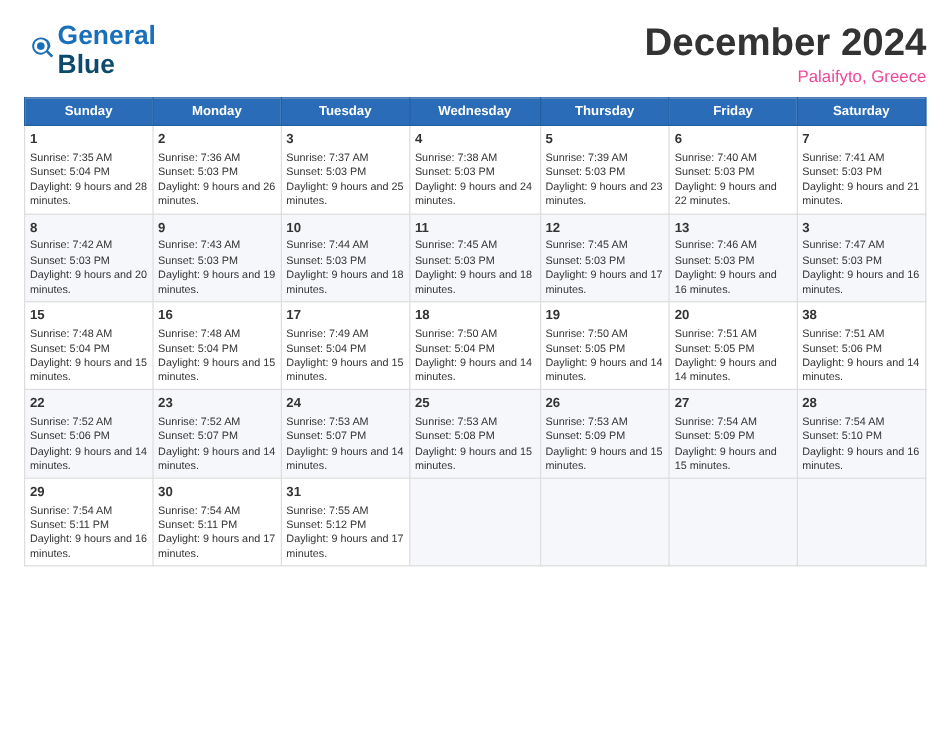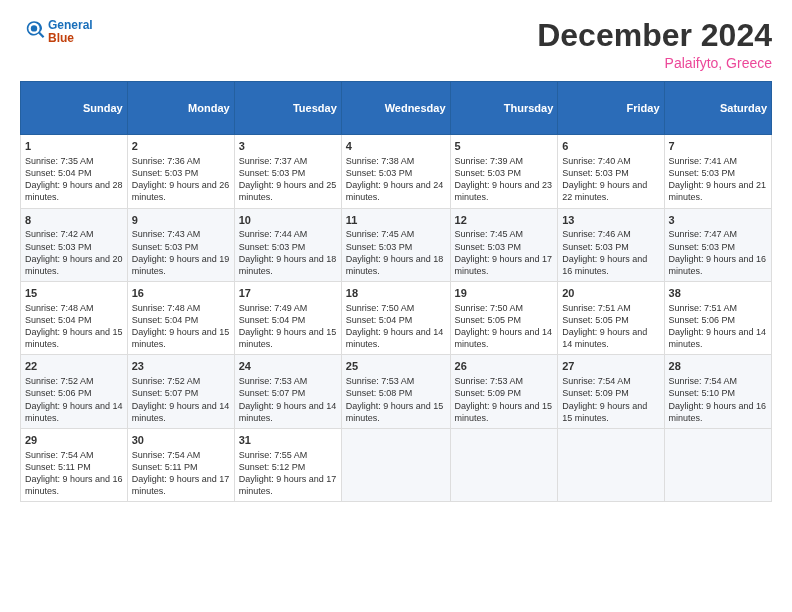--- a/index.html
+++ b/index.html
@@ -21,21 +21,21 @@
       justify-content: space-between;
       align-items: flex-start;
       margin-bottom: 10px;
     }
     .logo {
       display: flex;
       align-items: center;
       gap: 2px;
     }
     .logo-text {
-      font-size: 12px;
+      font-size: 22px;
       font-weight: bold;
       color: #333;
       line-height: 1.1;
     }
     .logo-text span { color: #1a6fba; }
     .logo-icon {
       width: 24px;
       height: 24px;
       margin-left: 2px;
     }
@@ -55,22 +55,22 @@
       margin-top: 2px;
     }
     .calendar {
       width: 100%;
       border-collapse: collapse;
       font-size: 9.5px;
     }
     .calendar th {
       background: #2b6cb8;
       color: #fff;
-      padding: 20px 4px;
-      text-align: right;
+      padding: 5px 4px;
+      text-align: center;
       font-size: 11px;
       font-weight: bold;
       border: 1px solid #2460a0;
     }
     .calendar td {
       vertical-align: top;
       border: 1px solid #ddd;
       padding: 4px 4px 4px 4px;
       width: 113px;
       min-height: 70px;
@@ -102,21 +102,21 @@
   <div class="header">
     <div class="logo">
       <div>
         <svg class="logo-icon" viewBox="0 0 30 30">
           <path d="M15 4 C10 4 6 8 6 13 C6 18 10 22 15 22 C17 22 19 21 20.5 19.5 L26 25 L28 23 L22.5 17.5 C24 16 25 14 25 13 C25 8 21 4 15 4 Z" fill="#1a6fba"></path>
           <circle cx="15" cy="13" r="7" fill="#fff"></circle>
           <circle cx="15" cy="13" r="4" fill="#1a6fba"></circle>
         </svg>
       </div>
       <div>
-        <div class="logo-text"><span>General</span><br><span style="color:#c2410c;">Blue</span></div>
+        <div class="logo-text"><span>General</span><br><span style="color:#0c4a6e;">Blue</span></div>
       </div>
     </div>
     <div class="title-block">
       <div class="month-title">December 2024</div>
       <div class="subtitle">Palaifyto, Greece</div>
     </div>
   </div>
 
   <table class="calendar">
     <thead>

